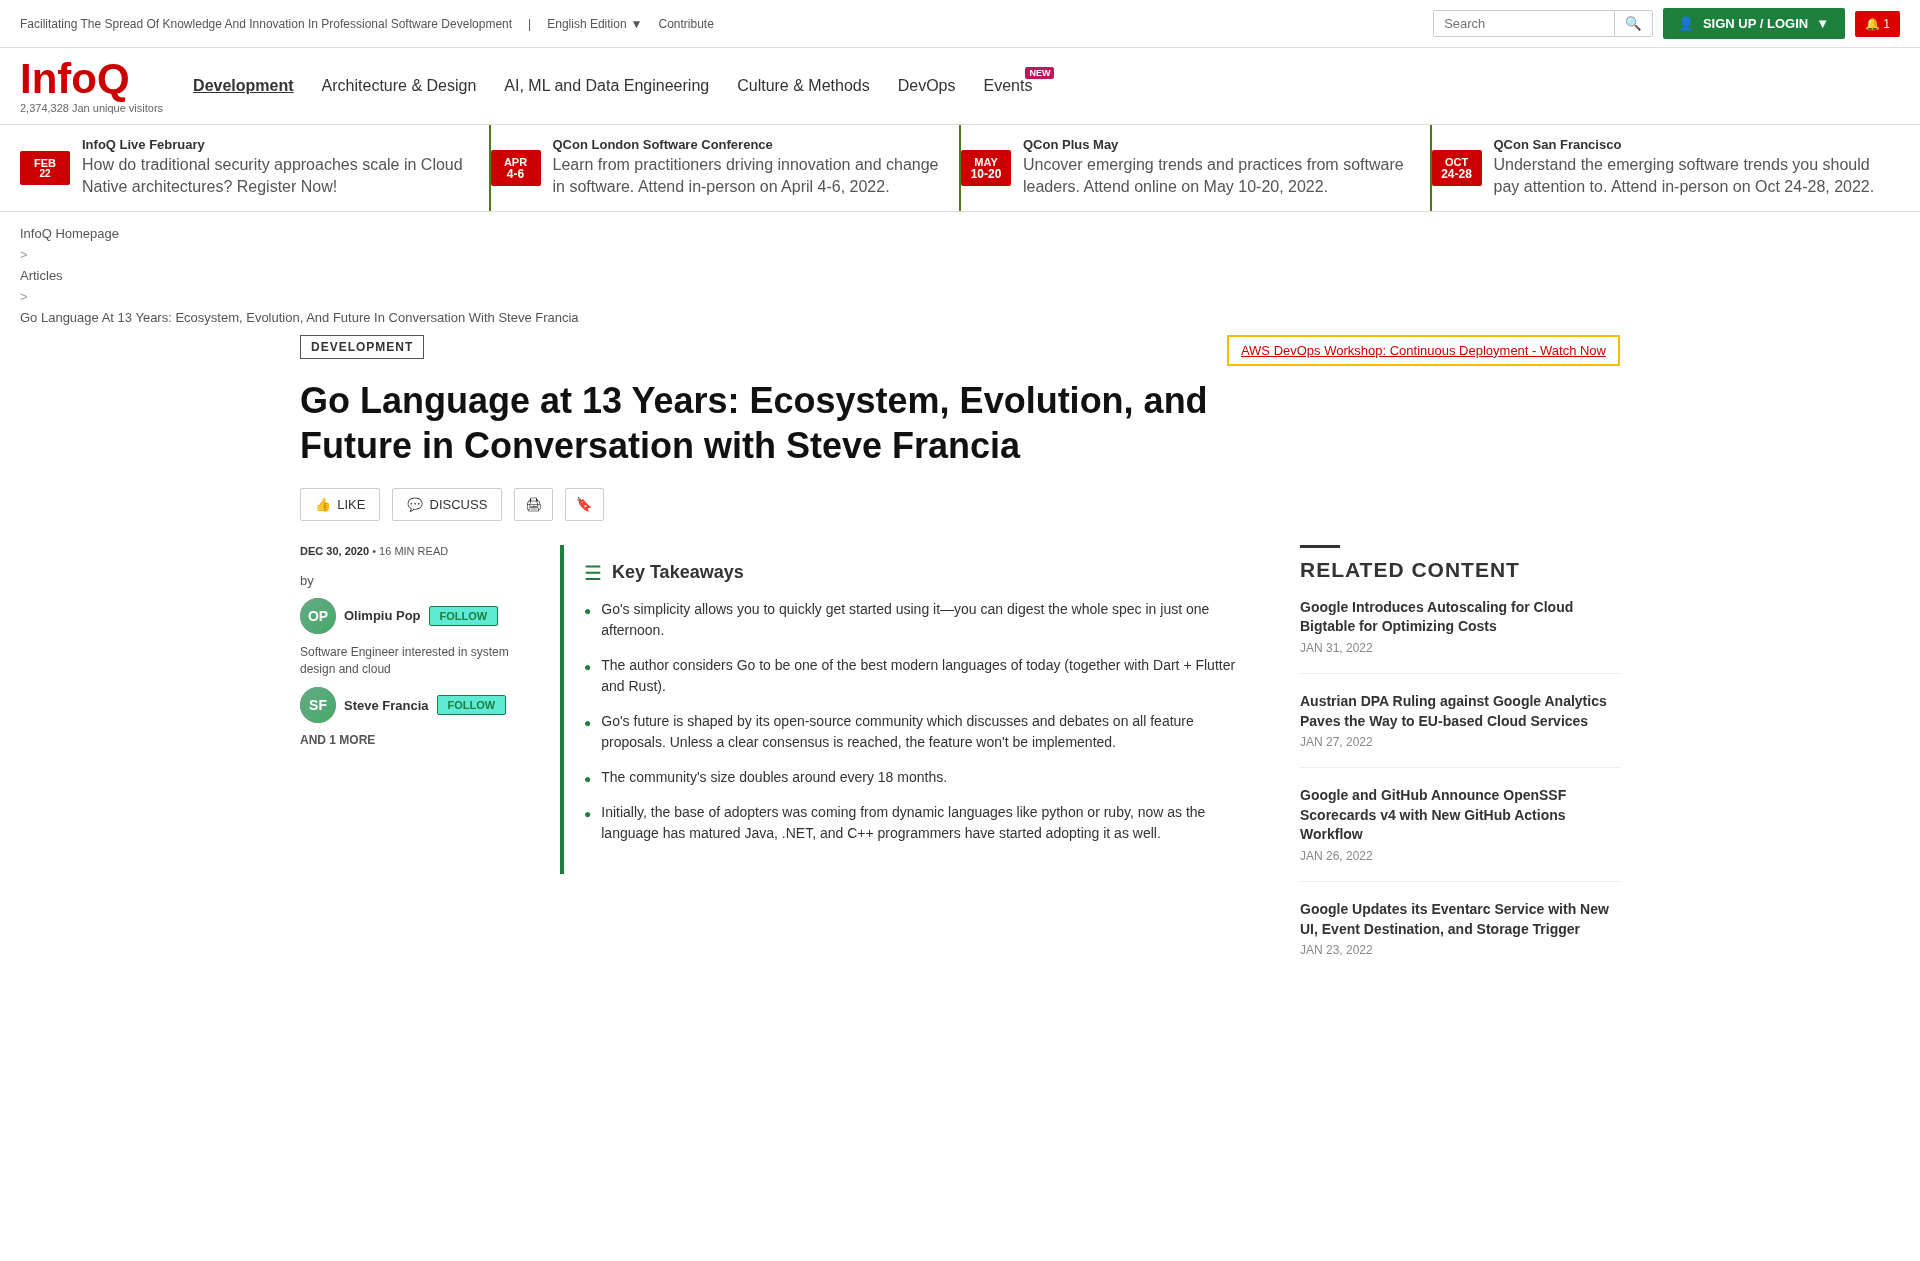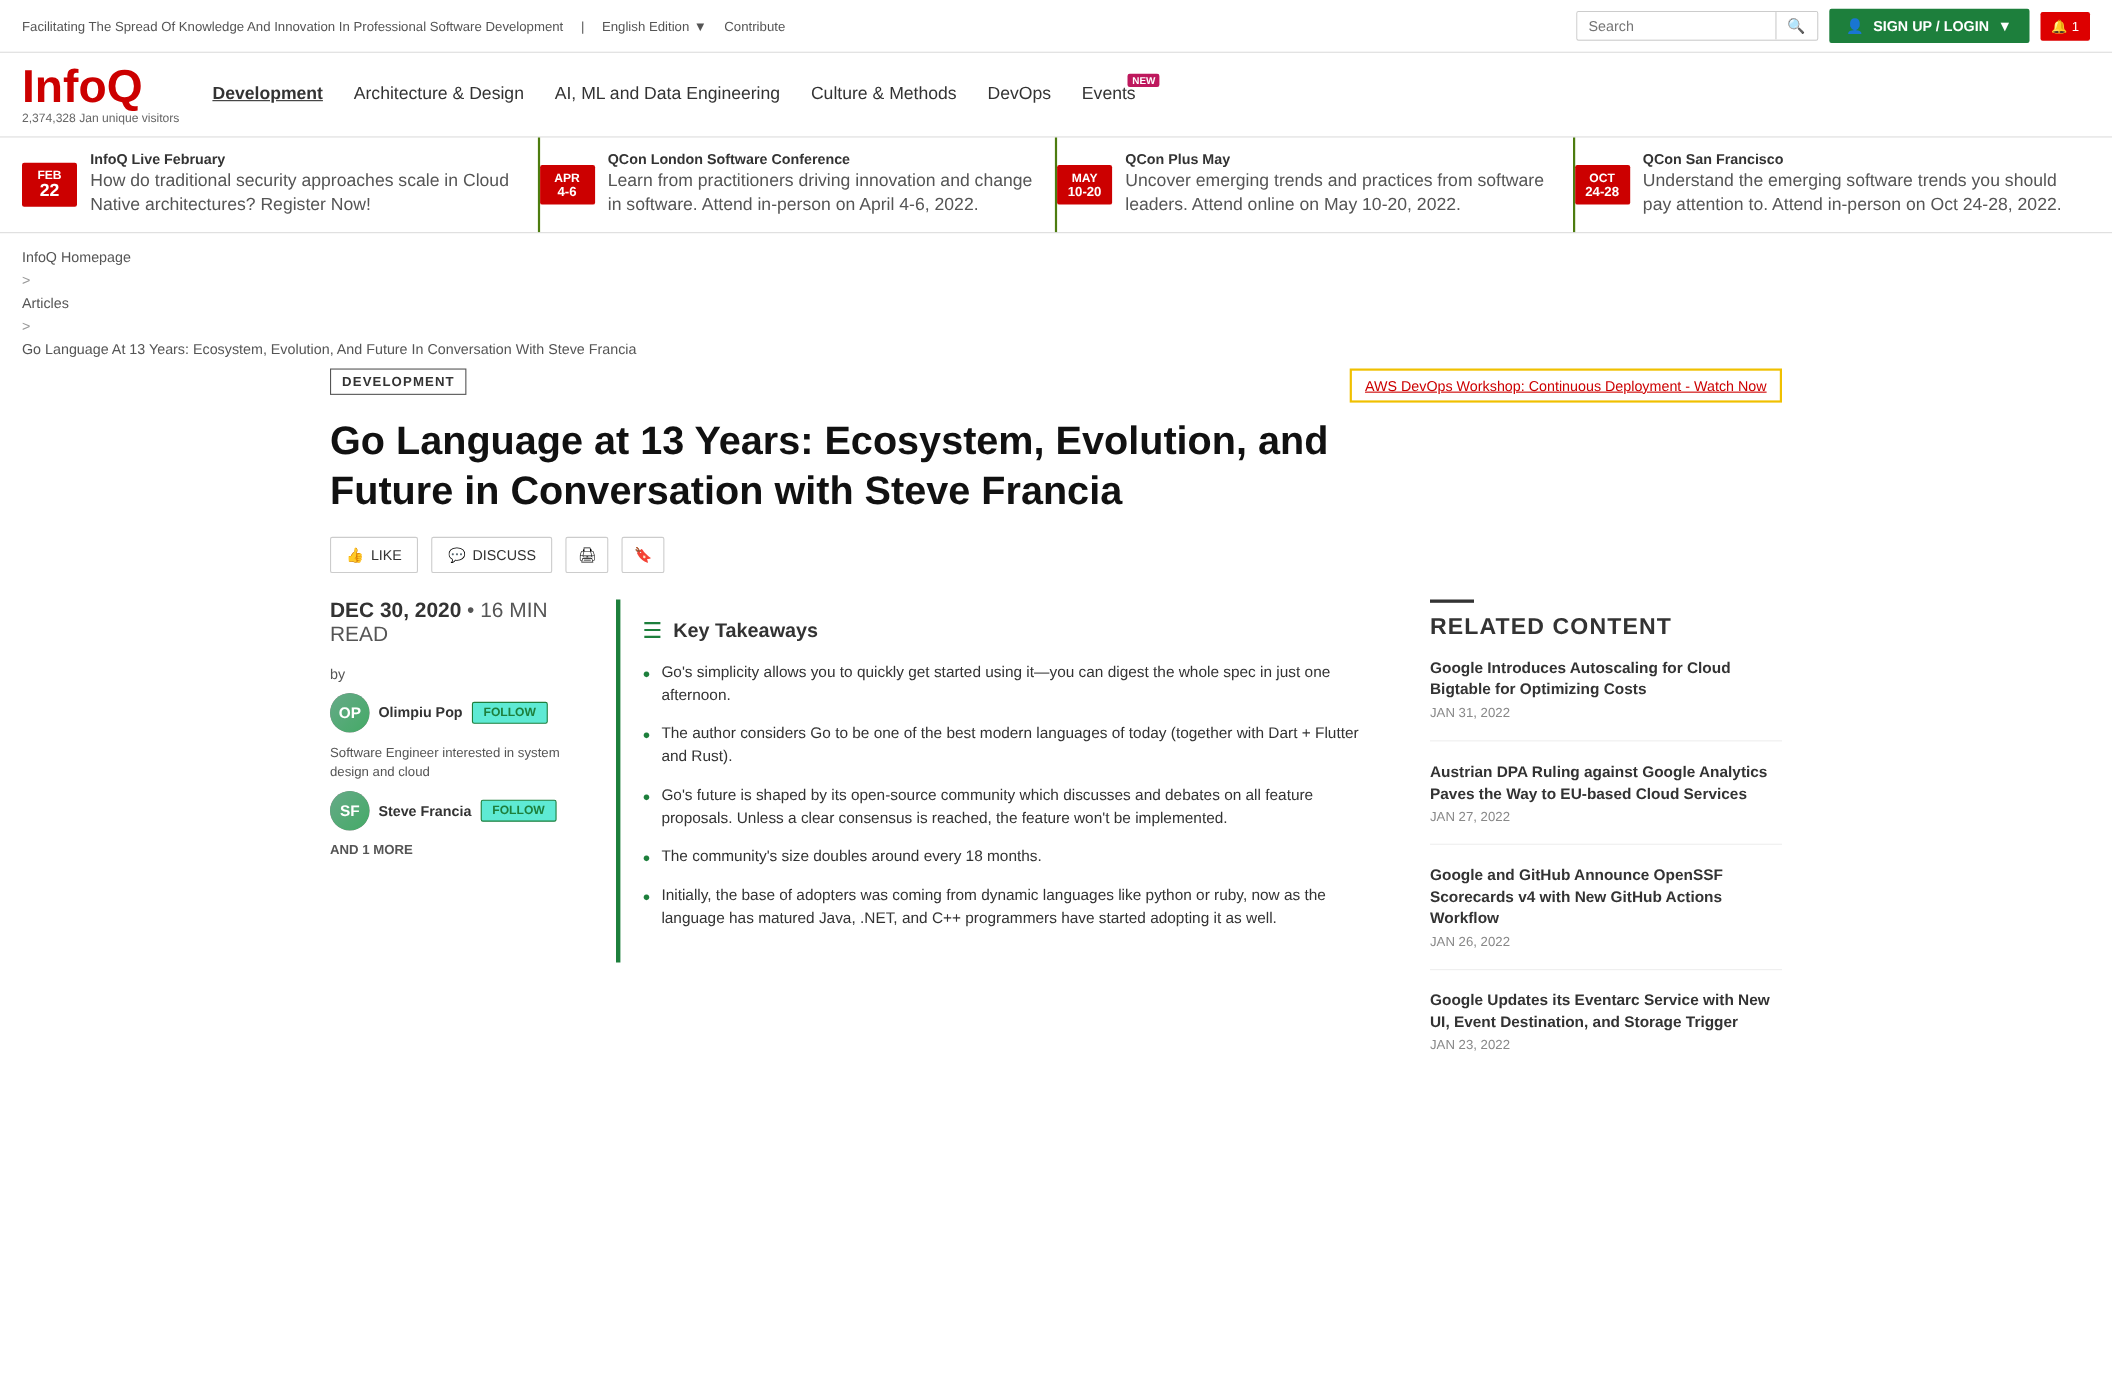--- a/index.html
+++ b/index.html
@@ -71,21 +71,21 @@
     .event-item {
       display: flex; align-items: center; gap: 12px; padding: 12px 20px 12px 0; flex: 1;
       border-right: 2px solid #4d7c0f;
     }
     .event-item:last-child { border-right: none; justify-content: flex-end; }
     .event-date-box {
       background: #c00; color: #fff; text-align: center; padding: 6px 8px;
       min-width: 50px; border-radius: 2px;
     }
     .event-month { font-size: 11px; font-weight: bold; text-transform: uppercase; }
-    .event-day { font-size: 16px; font-weight: bold; line-height: 1; }
+    .event-day { font-size: 10px; font-weight: bold; line-height: 1; }
     .event-day-range { font-size: 12px; }
     .event-info h4 { font-size: 13px; font-weight: bold; color: #333; }
     .event-info p { font-size: 16px; color: #555; margin-top: 2px; line-height: 1.4; }
 
     
     .breadcrumb {
       padding: 14px 20px 10px;
       font-size: 13px; color: #555;
       display: flex; align-items: flex-start; gap: 6px; flex-direction: column;
     }
@@ -132,21 +132,21 @@
     }
 
     
     .content-layout {
       display: flex; gap: 30px; align-items: flex-start;
     }
     .sidebar-left { width: 230px; flex-shrink: 0; }
     .article-main { flex: 1; min-width: 0; }
     .sidebar-right { width: 320px; flex-shrink: 0; }
 
-    .article-meta { font-size: 19px; color: #555; margin-bottom: 16px; }
+    .article-meta { font-size: 11px; color: #555; margin-bottom: 16px; }
     .article-meta .date { font-weight: bold; color: #333; }
     .article-meta .read-time { color: #555; }
 
     .by-line { font-size: 13px; color: #555; margin-bottom: 10px; }
     .author-item {
       display: flex; align-items: center; gap: 8px; margin-bottom: 10px;
     }
     .author-avatar {
       width: 36px; height: 36px; border-radius: 50%; background: #888;
       overflow: hidden; flex-shrink: 0; display: flex; align-items: center; justify-content: center;

